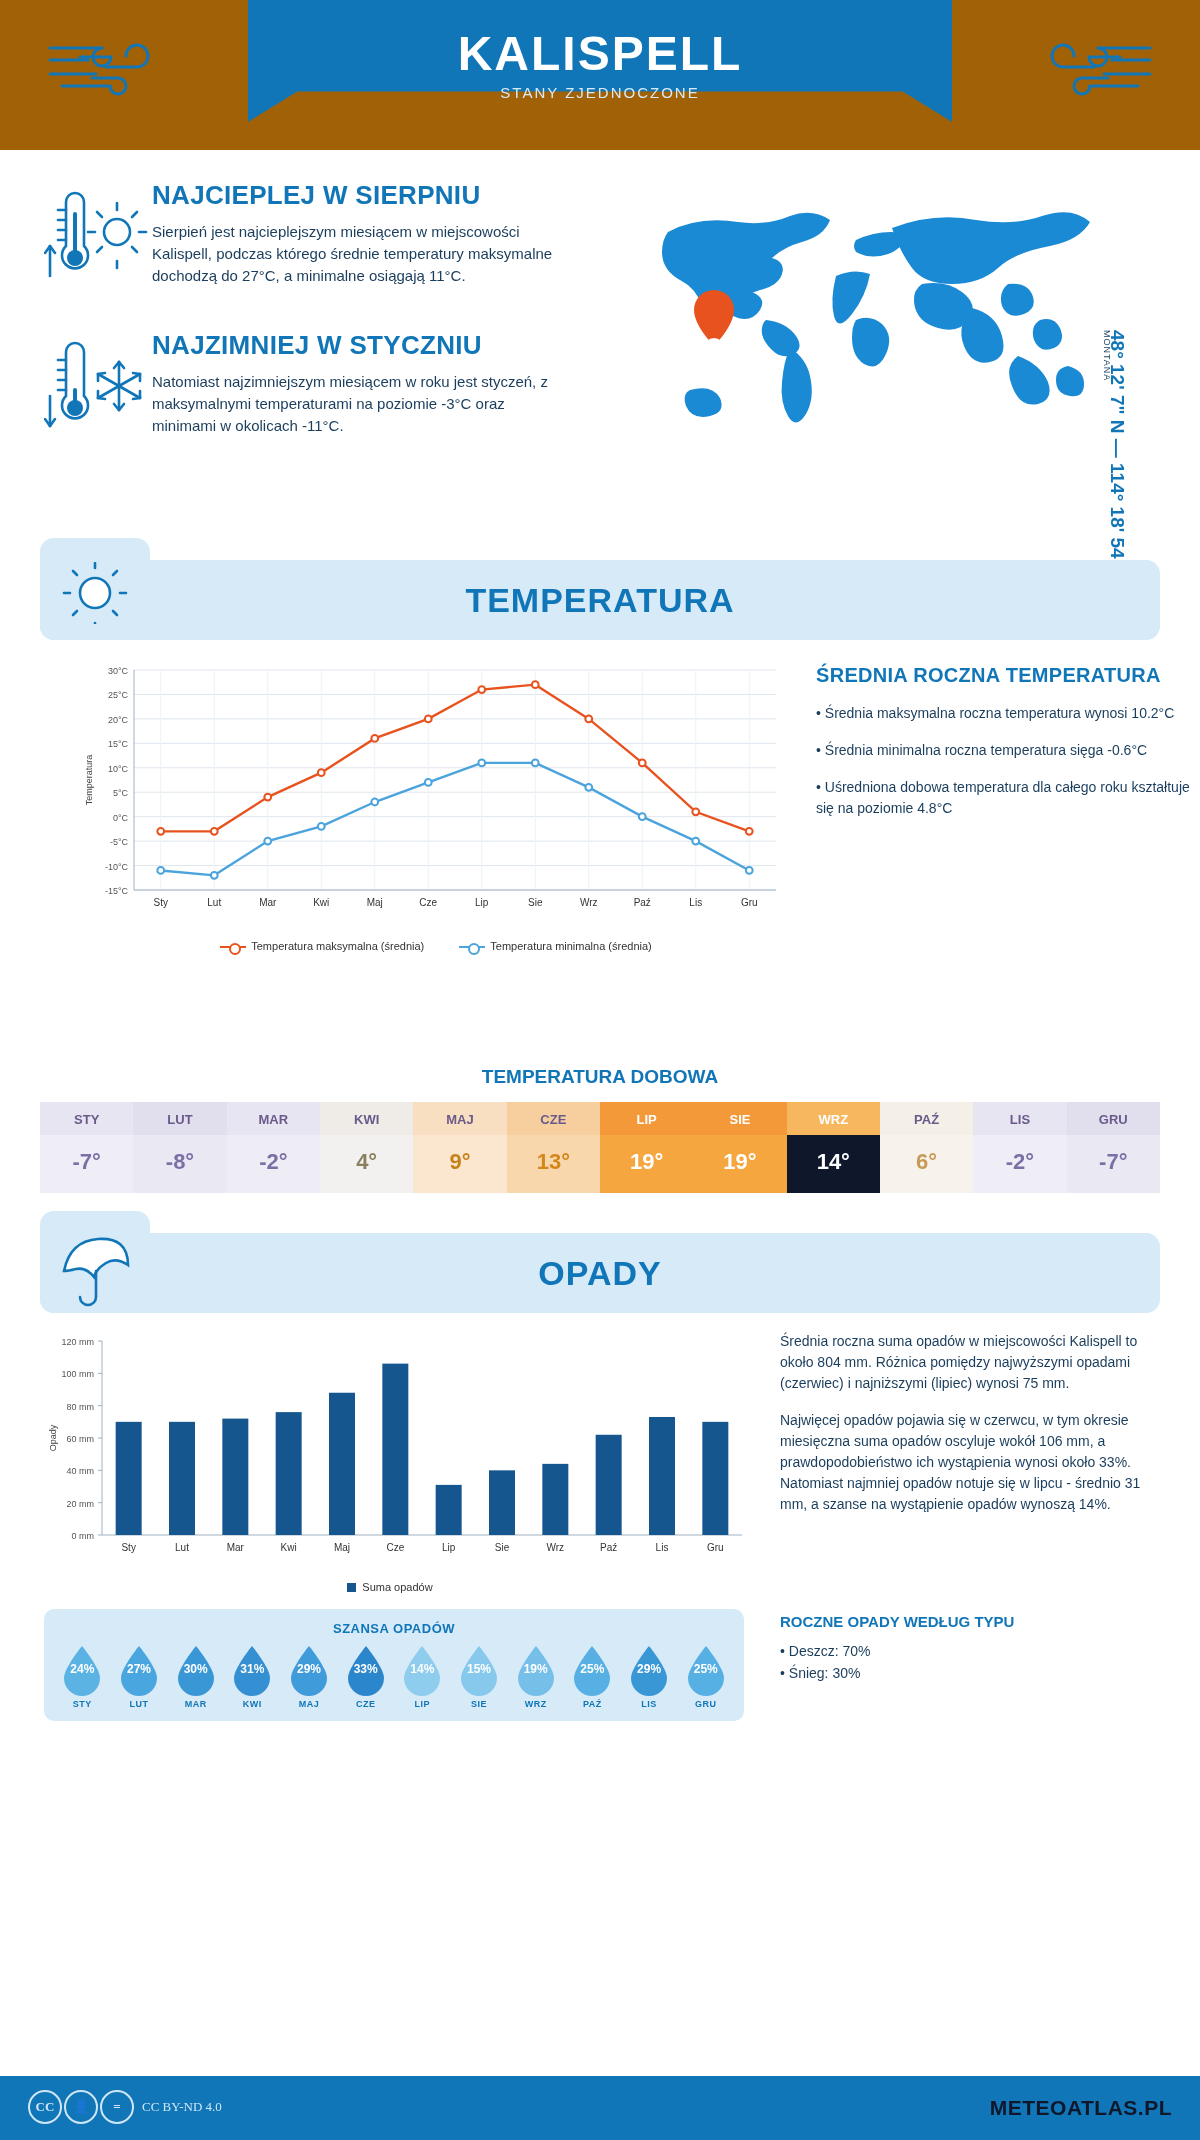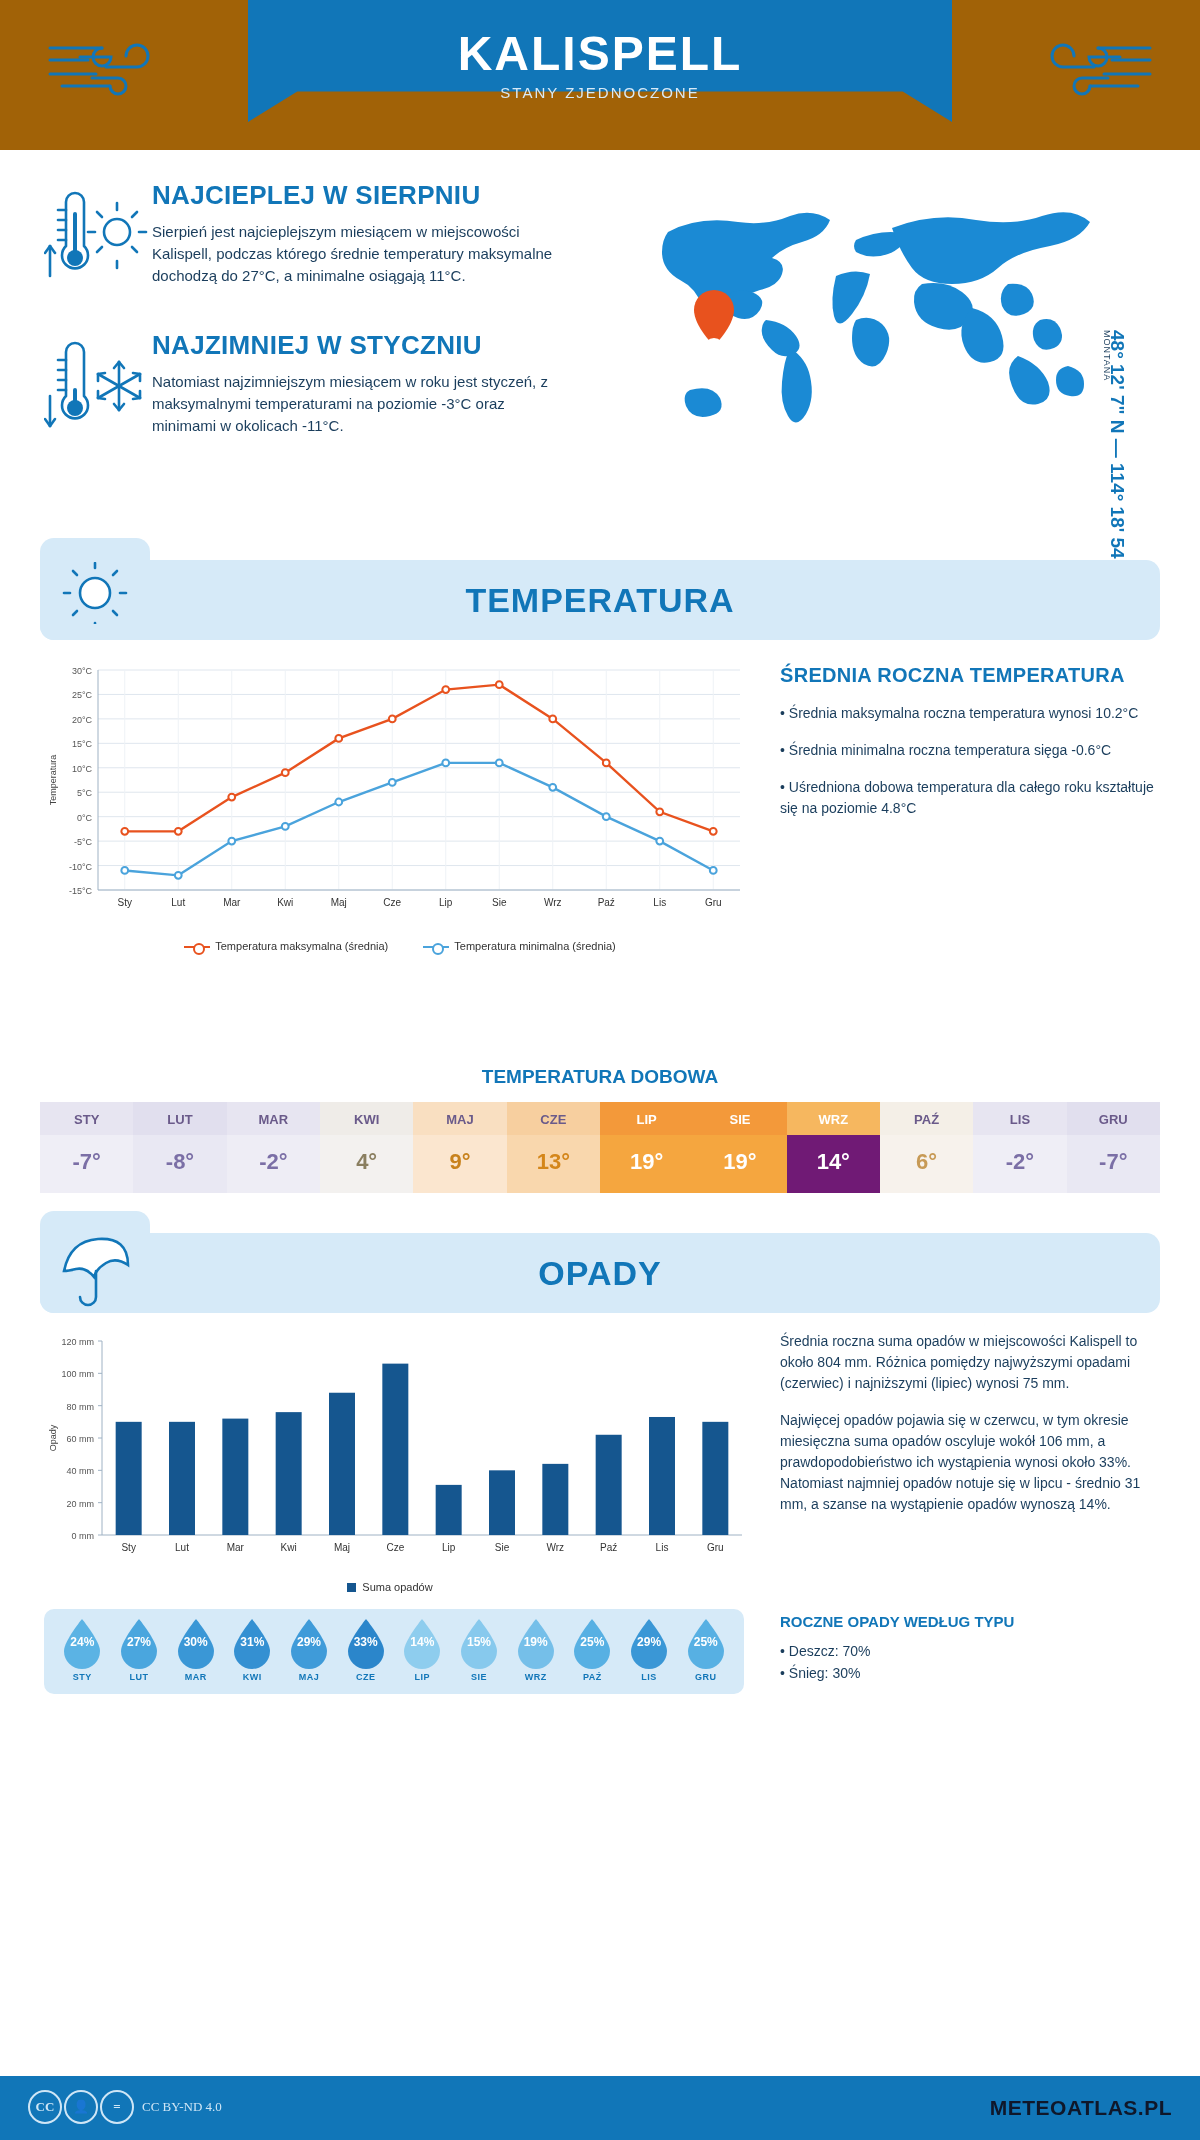--- a/index.html
+++ b/index.html
@@ -63,21 +63,21 @@
     text-align:center; font-size:34px; font-weight:bold; color:#1176b8;
     letter-spacing:1px;
   }
   .banner-badge {
     position:absolute; left:0; top:-22px; width:110px; height:102px;
     background:#d6eaf8; border-radius:14px 14px 0 14px;
   }
   .banner-badge svg { position:absolute; left:16px; top:24px; }
 
   
-  .temp-section { position:relative; height:420px; }
+  .temp-section { position:relative; height:420px;margin-left:36px; }
   .chart-temp { position:absolute; left:40px; top:18px; width:720px; height:290px; }
   .temp-legend { position:absolute; left:70px; top:300px; width:660px; text-align:center; font-size:11px; color:#333; }
   .temp-legend span { margin:0 16px; }
   .legend-line { display:inline-block; width:26px; height:2px; vertical-align:middle; margin-right:5px; position:relative; }
   .legend-line::after{ content:""; position:absolute; left:9px; top:-3px; width:8px; height:8px; border-radius:50%; background:#fff; }
   .lg-max { background:#e8521e; } .lg-max::after{ border:2px solid #e8521e; }
   .lg-min { background:#4aa3dc; } .lg-min::after{ border:2px solid #4aa3dc; }
 
   .temp-right { position:absolute; left:780px; top:24px; width:380px; }
   .right-title { font-size:20px; font-weight:bold; color:#1176b8; margin-bottom:16px; letter-spacing:0.3px;}
@@ -398,21 +398,21 @@
         <div class="daily-col">
           <div class="m" style="background: rgb(243, 153, 58); color: rgb(255, 255, 255);">LIP</div>
           <div class="v" style="background: rgb(245, 166, 63); color: rgb(255, 255, 255);">19°</div>
         </div>
         <div class="daily-col">
           <div class="m" style="background: rgb(243, 153, 58); color: rgb(255, 255, 255);">SIE</div>
           <div class="v" style="background: rgb(245, 166, 63); color: rgb(255, 255, 255);">19°</div>
         </div>
         <div class="daily-col">
           <div class="m" style="background: rgb(246, 183, 95); color: rgb(255, 255, 255);">WRZ</div>
-          <div class="v" style="background: #701a75; color: rgb(255, 255, 255); text-align: center;">14°</div>
+          <div class="v" style="background: #0f172a; color: rgb(255, 255, 255); text-align: center;">14°</div>
         </div>
         <div class="daily-col">
           <div class="m" style="background: rgb(244, 239, 231);">PAŹ</div>
           <div class="v" style="background: rgb(247, 242, 236); color: rgb(199, 154, 85);">6°</div>
         </div>
         <div class="daily-col">
           <div class="m" style="background: rgb(231, 229, 241);">LIS</div>
           <div class="v" style="background: rgb(239, 238, 246); color: rgb(123, 111, 166);">-2°</div>
         </div>
         <div class="daily-col">
@@ -483,20 +483,21 @@
     <div class="precip-legend">
       <span class="sq"></span><span>Suma opadów</span>
     </div>
 
     <div class="precip-right">
       <p>Średnia roczna suma opadów w miejscowości Kalispell to około 804 mm. Różnica pomiędzy najwyższymi opadami (czerwiec) i najniższymi (lipiec) wynosi 75 mm.</p>
       <p>Najwięcej opadów pojawia się w czerwcu, w tym okresie miesięczna suma opadów oscyluje wokół 106 mm, a prawdopodobieństwo ich wystąpienia wynosi około 33%. Natomiast najmniej opadów notuje się w lipcu - średnio 31 mm, a szanse na wystąpienie opadów wynoszą 14%.</p>
     </div>
 
     <div class="chance-panel">
+      <div class="chance-title">SZANSA OPADÓW</div>
       <div class="chance-row" id="chanceRow">
           <div class="chance-col">
             <div class="drop">
               <svg width="44" height="52" viewBox="0 0 44 52">
                 <path d="M22 2 C22 2 4 24 4 34 a18 18 0 0 0 36 0 C40 24 22 2 22 2 z" fill="#5bb3e4"></path>
               </svg>
               <div class="pct">24%</div>
             </div>
             <div class="mn">STY</div>
           </div>

